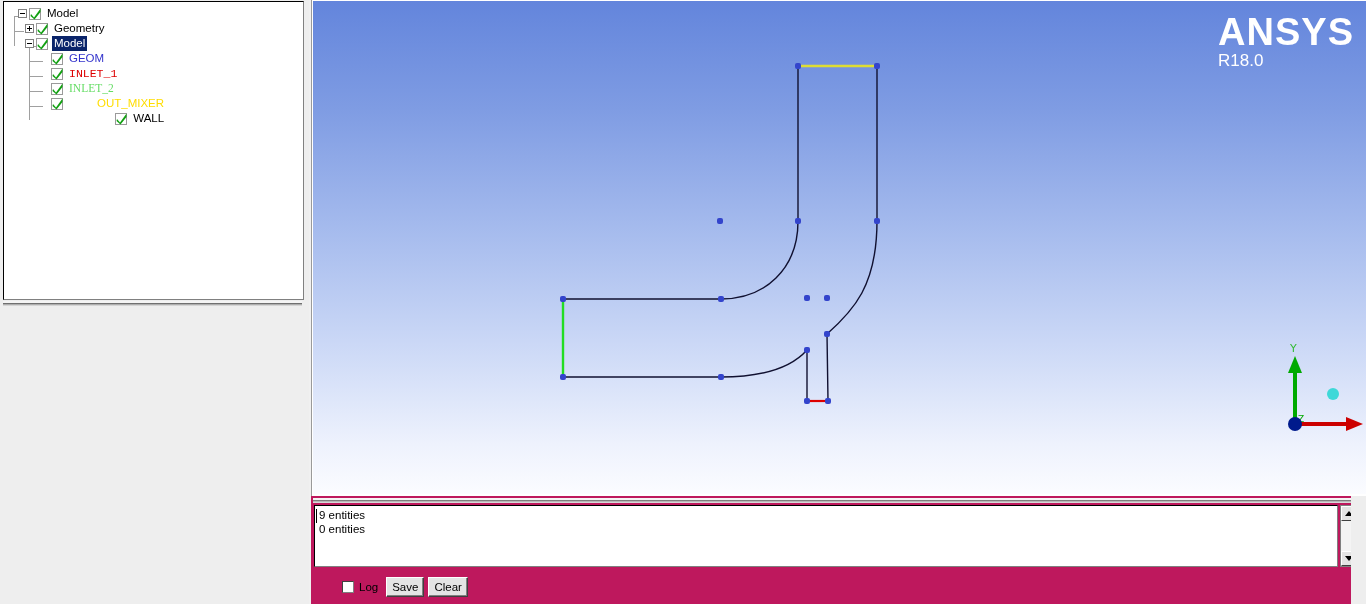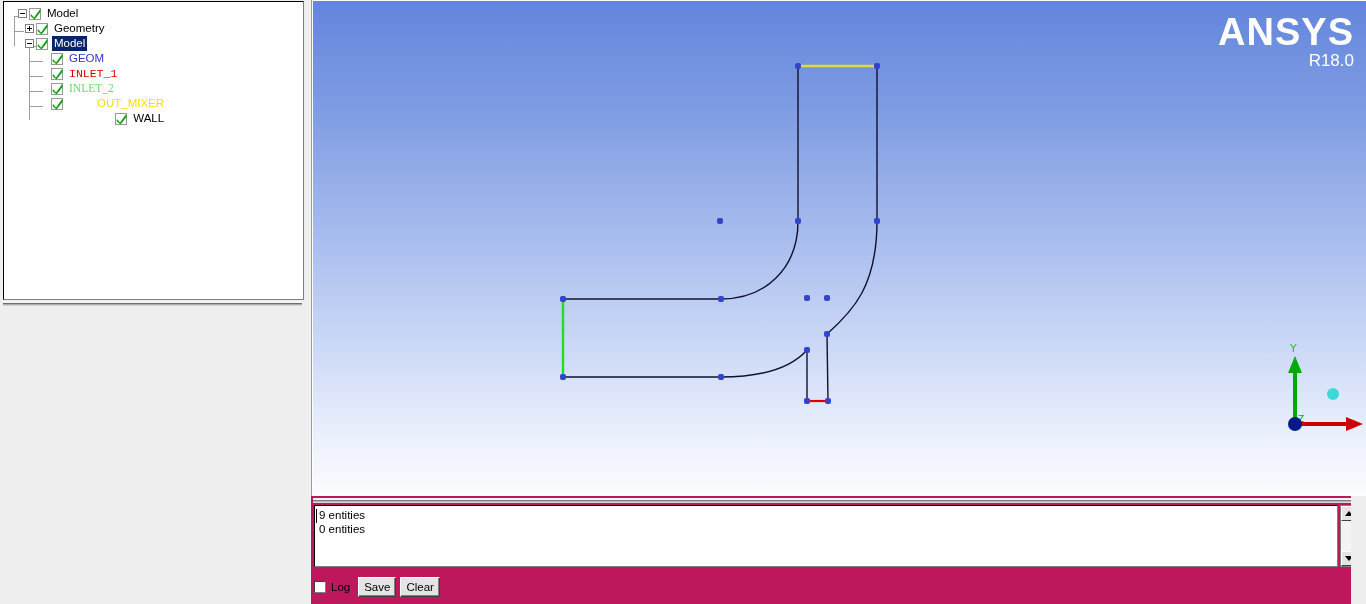--- a/index.html
+++ b/index.html
@@ -118,21 +118,21 @@
   #viewport {
     position: absolute;
     left: 313px; top: 1px;
     width: 1053px; height: 493px;
     background: linear-gradient(to bottom, #6385dc 0%, #7f9ce3 22%, #a8bdee 48%, #cfdbf7 72%, #eef2fd 90%, #fbfcff 100%);
     overflow: hidden;
   }
   #ansys-logo {
     position: absolute;
     right: 12px; top: 12px;
-    text-align: right;
+    text-align: left;
     color: #ffffff;
     user-select: none;
   }
   #ansys-logo .brand {
     font-size: 38px;
     font-weight: bold;
     letter-spacing: 1px;
     line-height: 38px;
     font-family: "Liberation Sans", sans-serif;
   }
@@ -231,21 +231,21 @@
     left: 3px; top: 79px;
     height: 24px;
     display: flex;
     align-items: center;
     gap: 4px;
   }
   #log-check-wrap {
     display: flex;
     align-items: flex-end;
     gap: 5px;
-    margin-left: 0;
+    margin-left: 28px;
     margin-right: 4px;
   }
   .win-checkbox {
     width: 12px; height: 12px;
     background: #ffffff;
     border: 1px solid #808080;
     border-top-color: #404040;
     border-left-color: #404040;
     box-sizing: border-box;
   }

